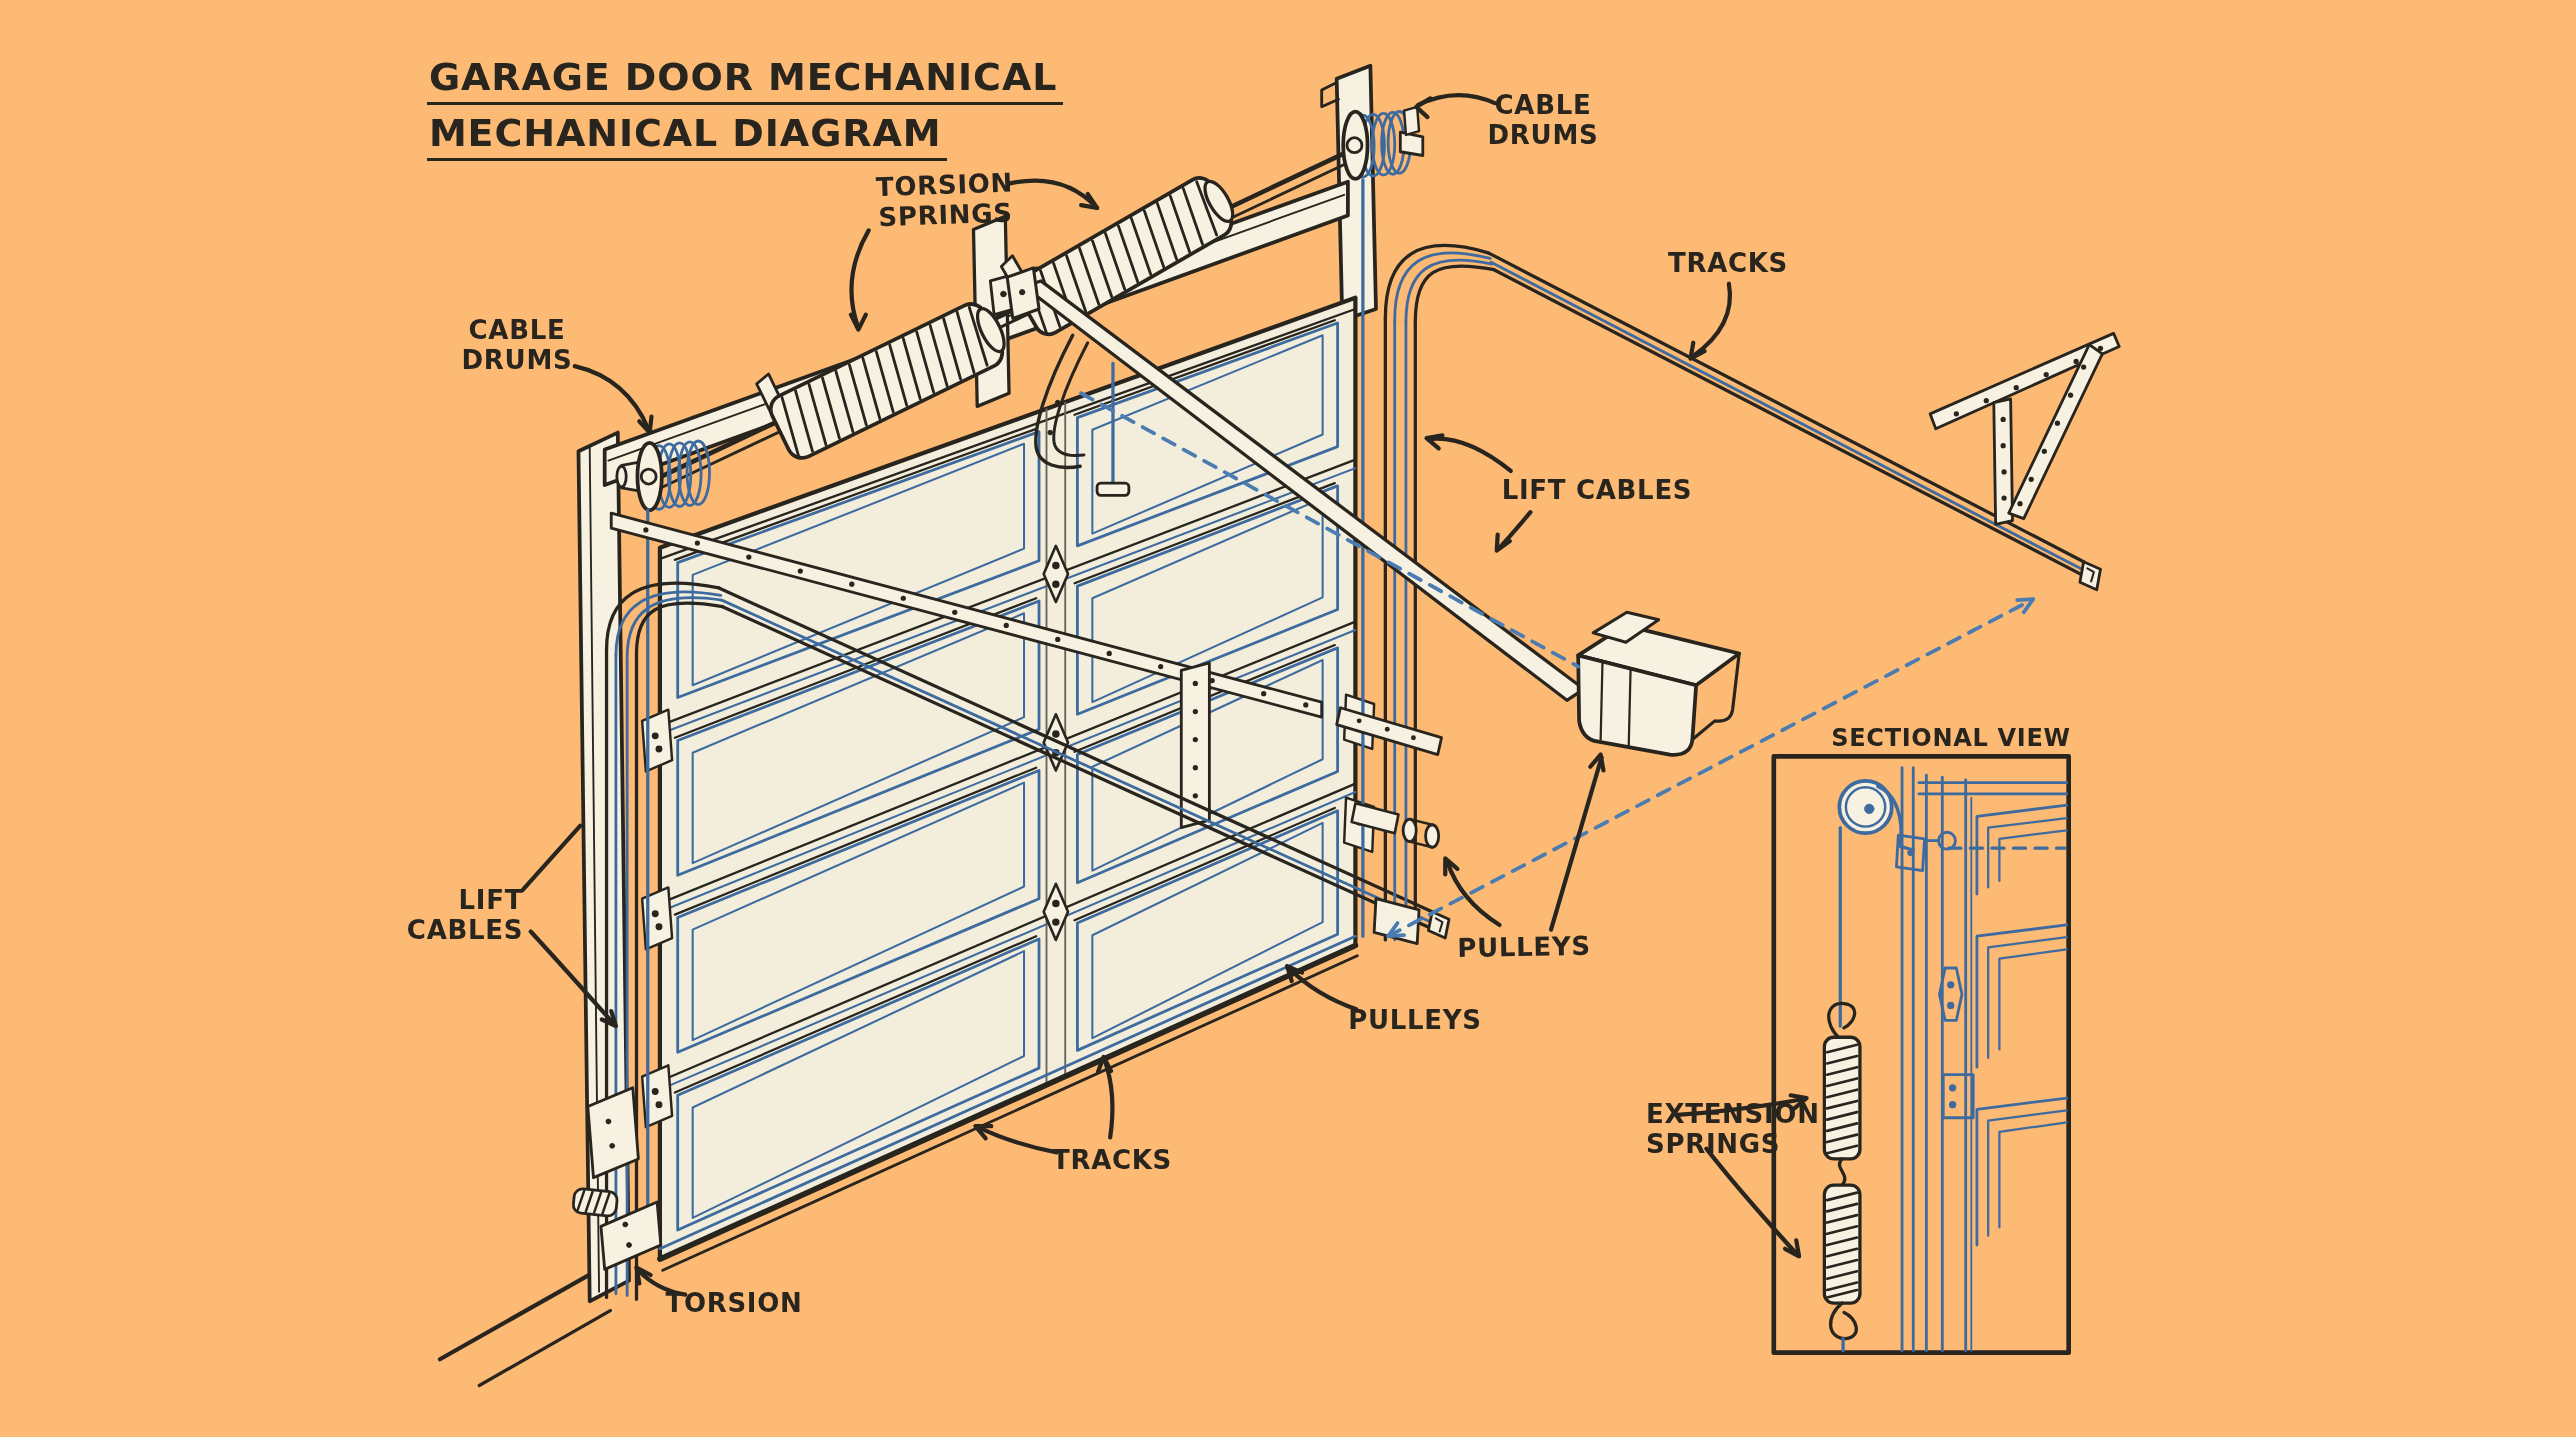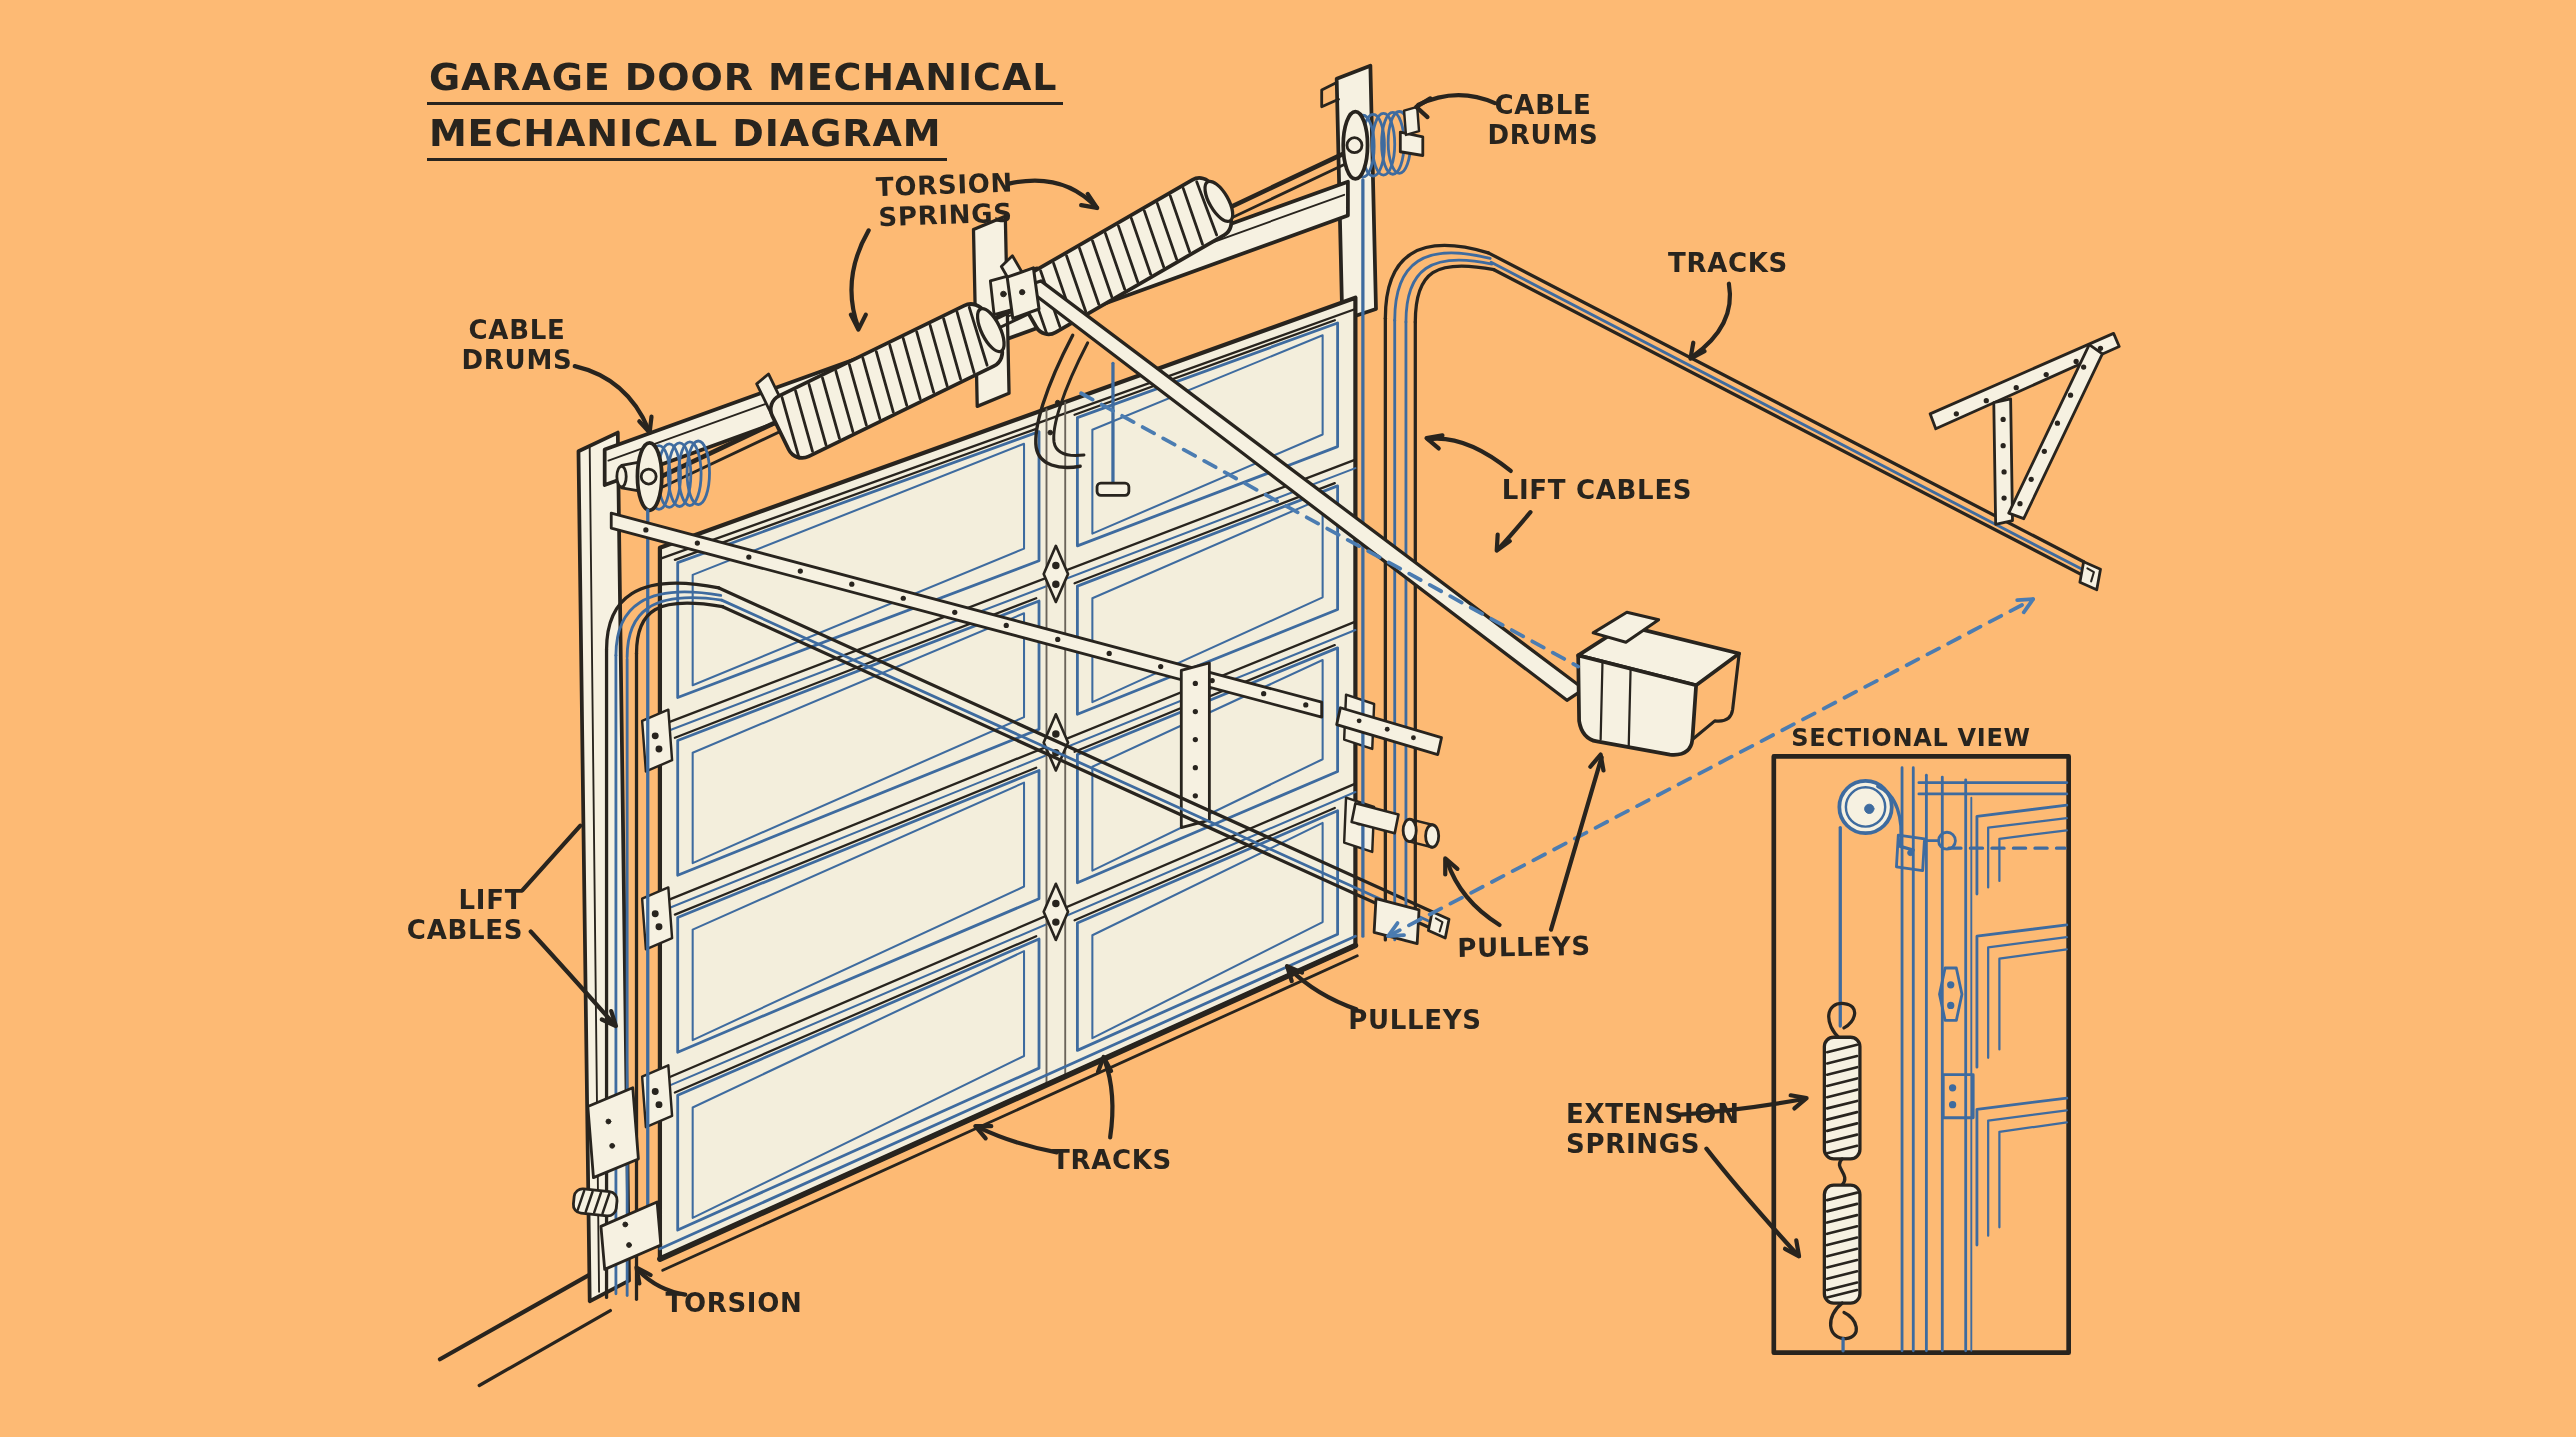--- a/index.html
+++ b/index.html
@@ -19,21 +19,21 @@
   }
   .lbl.left-anchor{transform:translate(0,-50%);text-align:left;}
   .title{
     position:absolute;left:427px;top:58px;
     font-weight:bold;font-size:38px;line-height:1.0;
     letter-spacing:0.9px;color:#28241e;
   }
   .title .tline{display:table;padding:0 5.6px 5.6px 1.9px;margin-bottom:9.4px;border-bottom:3.7px solid #28241e;}
   .r-2{transform:translate(-50%,-50%) rotate(-2deg);}
   .r-1{transform:translate(-50%,-50%) rotate(-1deg);}
-  .sv-title{font-size:24px;}
+  .sv-title{font-size:24px;margin-left:40px;}
 </style>
 </head>
 <body>
 
 <div class="stage">
 
   <svg class="draw" width="2576" height="1438" viewBox="0 0 2752 1536" fill="none" stroke-linecap="round" stroke-linejoin="round">
 
     <g stroke="#28241e">
       <path d="M470,1452 L700,1322" stroke-width="4.5"></path>
@@ -506,18 +506,18 @@
   <div class="lbl" style="left:1728px;top:263px;">TRACKS</div>
   <div class="lbl" style="left:517px;top:345px;">CABLE
 DRUMS</div>
   <div class="lbl" style="left:1597px;top:490px;">LIFT CABLES</div>
   <div class="lbl" style="left:465px;top:915px;text-align:right;">LIFT
 CABLES</div>
   <div class="lbl r-1" style="left:1524px;top:947px;">PULLEYS</div>
   <div class="lbl" style="left:1415px;top:1020px;">PULLEYS</div>
   <div class="lbl" style="left:1112px;top:1160px;">TRACKS</div>
   <div class="lbl" style="left:734px;top:1303px;">TORSION</div>
-  <div class="lbl left-anchor" style="left:1566px;top:1129px;">EXTENSION
+  <div class="lbl left-anchor" style="left:1646px;top:1129px;">EXTENSION
 SPRINGS</div>
   <div class="lbl sv-title" style="left:1911px;top:739px;">SECTIONAL VIEW</div>
 
 </div>
 
 
 </body></html>

